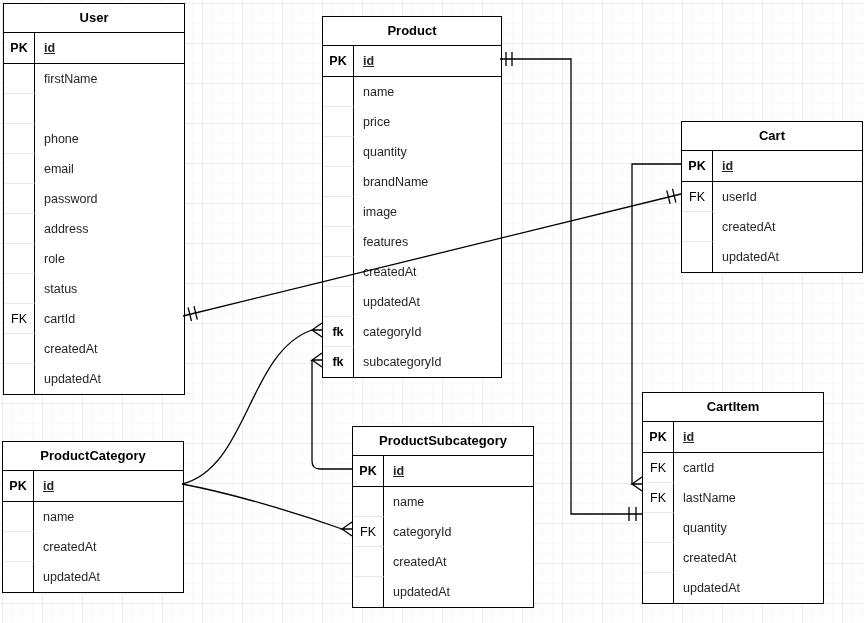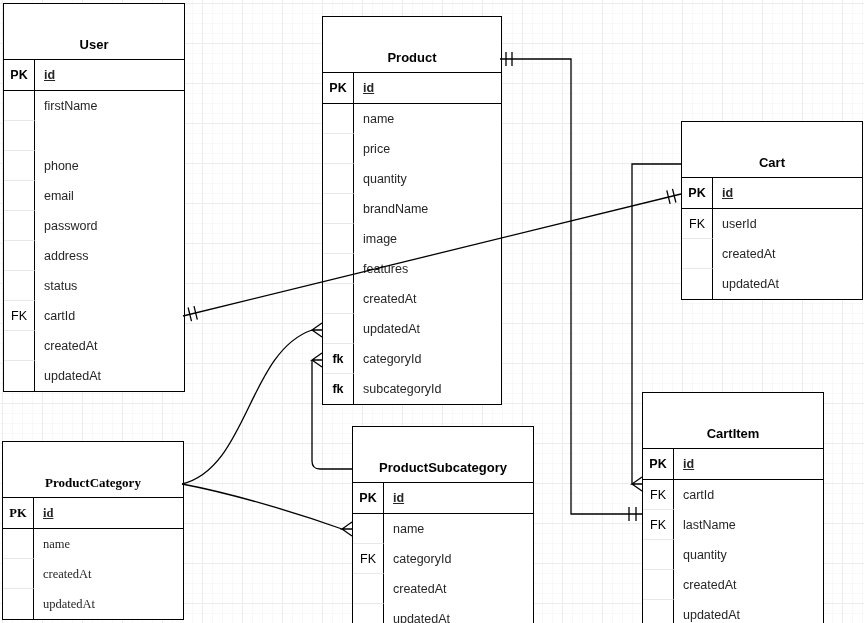--- a/index.html
+++ b/index.html
@@ -14,21 +14,21 @@
       linear-gradient(to bottom,#f8f8f8 1px,transparent 1px);
     background-size:40px 40px,40px 40px,10px 10px,10px 10px;
     background-position:2px 3px;
   }
   .entity{
     position:absolute;background:#fff;border:1.5px solid #000;
     box-sizing:content-box;z-index:1;color:#000;
   }
   .etitle{
     height:28px;line-height:28px;text-align:center;font-weight:bold;
-    font-size:13px;border-bottom:1.5px solid #000;margin-top:27px;
+    font-size:13px;border-bottom:1.5px solid #000;
   }
   .erow{display:flex;height:30px;line-height:30px;font-size:12.5px;}
   .erow.pk{border-bottom:1.5px solid #000;}
   .erow .key{
     flex:0 0 30px;width:30px;text-align:center;
     border-right:1.5px solid #000;border-bottom:1px solid #e8e8e8;
     color:#000;
   }
   .erow.pk .key,.erow:last-child .key{border-bottom:none;}
   .erow .field{flex:1;padding-left:9px;color:#262626;white-space:nowrap;overflow:hidden;}
@@ -84,21 +84,21 @@
       </div>
       <div class="erow">
         <span class="key"></span>
         <span class="field">createdAt</span>
       </div>
       <div class="erow">
         <span class="key"></span>
         <span class="field">updatedAt</span>
       </div>
     </div>
-    <div class="entity" style="left: 2px; top: 441px; width: 180px; font-family: Liberation Serif, serif;">
+    <div class="entity" style="left: 2px; top: 441px; width: 180px;">
       <div class="etitle">ProductCategory</div>
       <div class="erow pk">
         <span class="key k-bold">PK</span>
         <span class="field f-pk">id</span>
       </div>
       <div class="erow">
         <span class="key"></span>
         <span class="field">name</span>
       </div>
       <div class="erow">
@@ -197,20 +197,24 @@
         <span class="key"></span>
         <span class="field">email</span>
       </div>
       <div class="erow">
         <span class="key"></span>
         <span class="field">password</span>
       </div>
       <div class="erow">
         <span class="key"></span>
         <span class="field">address</span>
+      </div>
+      <div class="erow">
+        <span class="key"></span>
+        <span class="field">role</span>
       </div>
       <div class="erow">
         <span class="key"></span>
         <span class="field">status</span>
       </div>
       <div class="erow">
         <span class="key">FK</span>
         <span class="field">cartId</span>
       </div>
       <div class="erow">

